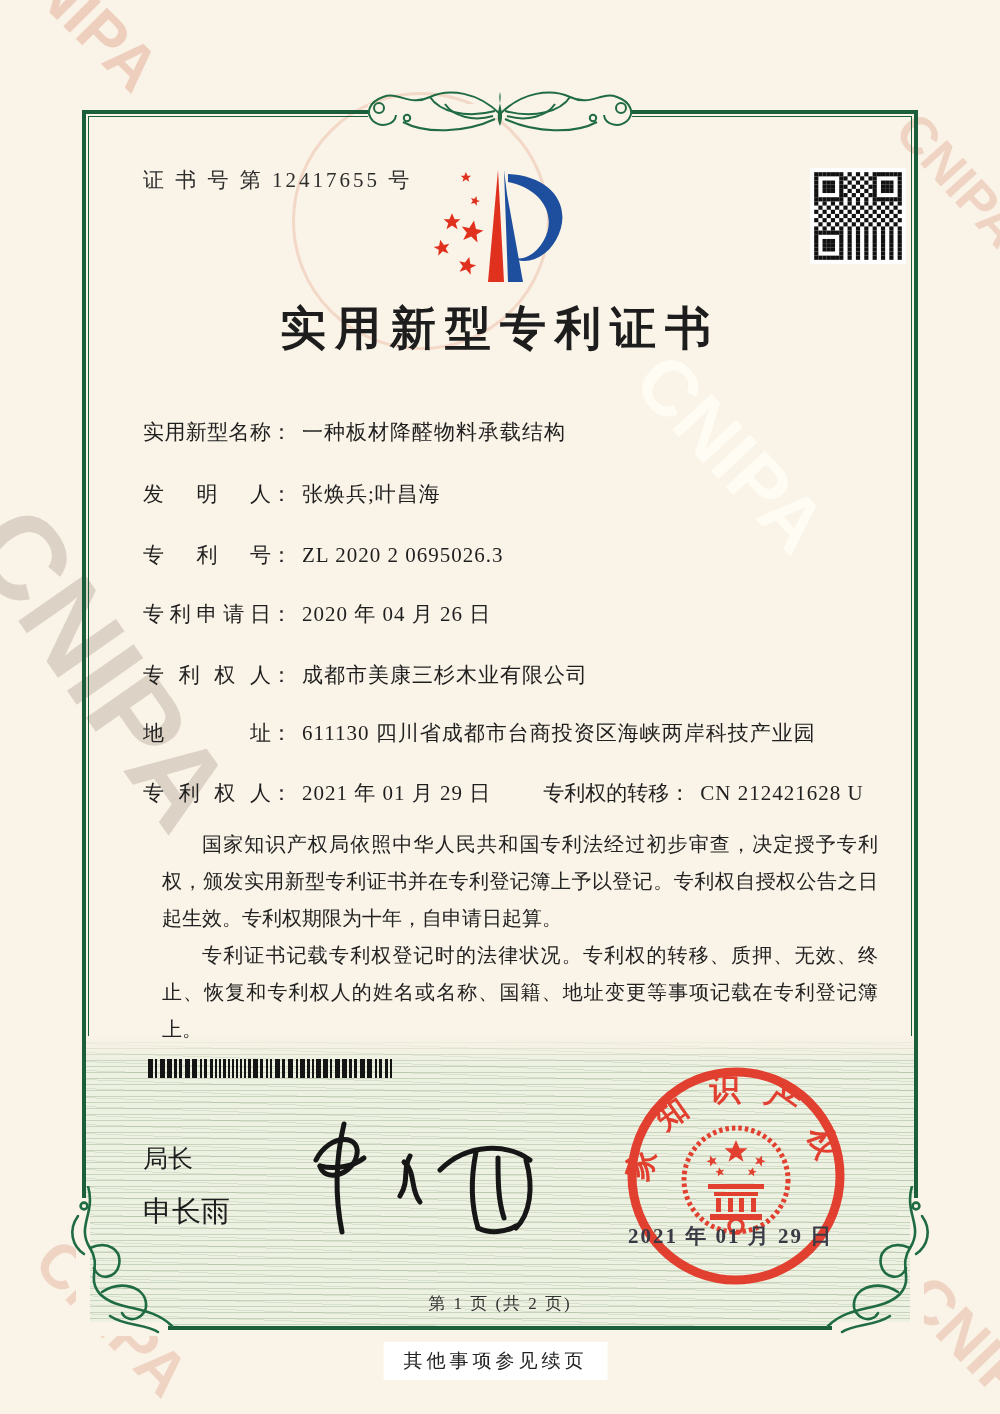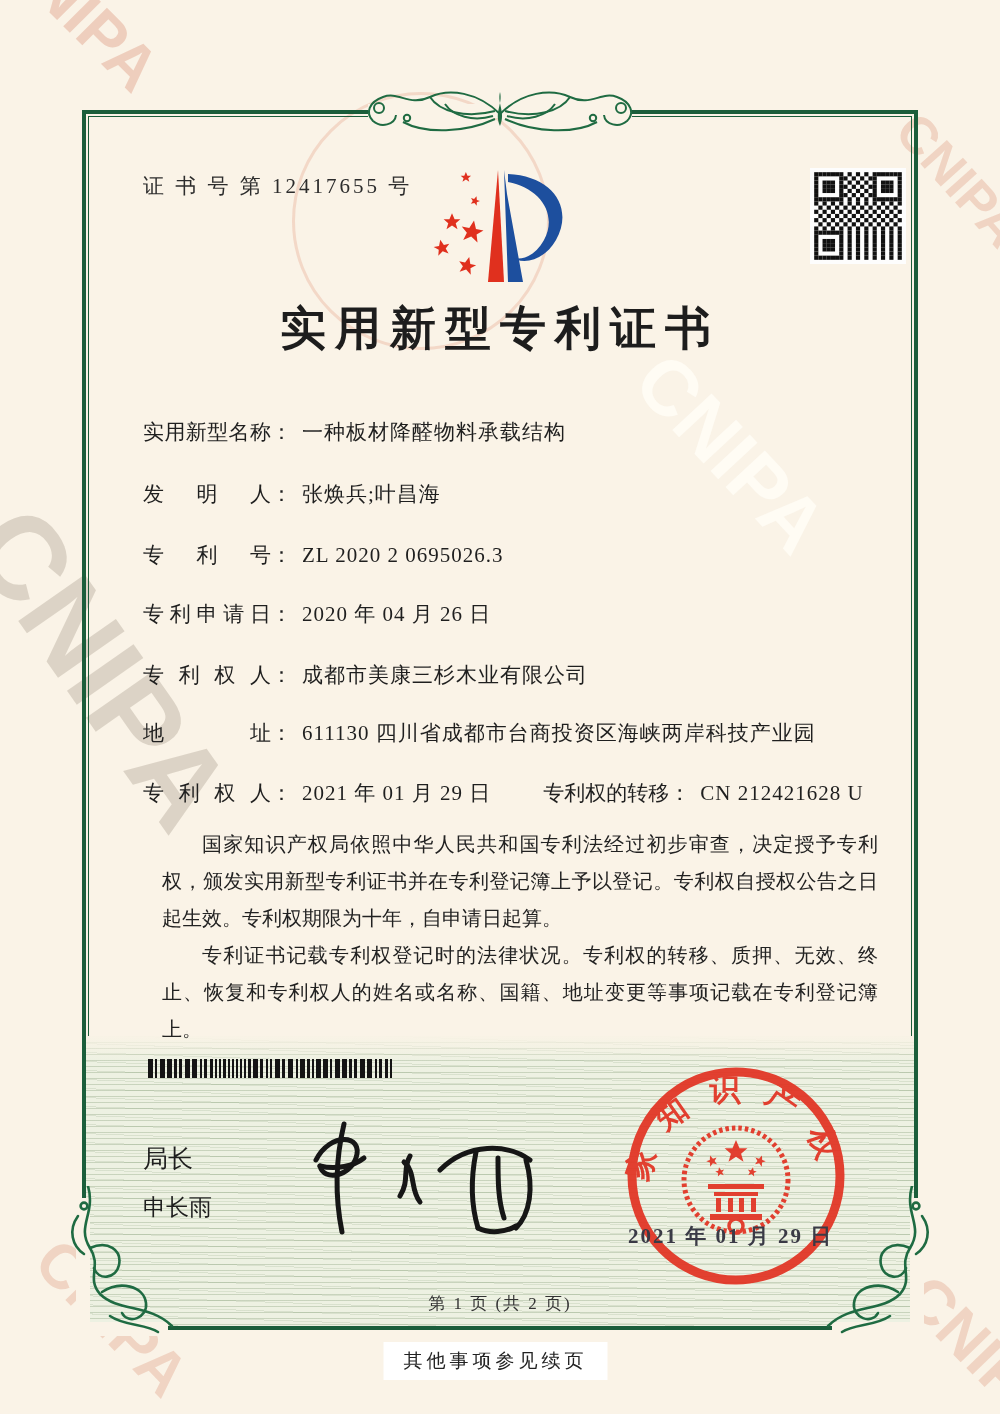--- a/index.html
+++ b/index.html
@@ -14,37 +14,37 @@
   #frame{position:absolute;left:82px;top:110px;width:836px;height:1220px;border:4px solid #1b5e3b;box-sizing:border-box;}
   #frame-inner{position:absolute;inset:2px;border:1px solid #1b5e3b;}
   .mask{position:absolute;background:#faf3e7;}
   
   #band{position:absolute;left:86px;top:1036px;width:828px;height:290px;background:#edf1e2;
     background-image:repeating-linear-gradient(180deg, rgba(125,152,112,.33) 0 1px, rgba(0,0,0,0) 1px 6px),
                      repeating-linear-gradient(182deg, rgba(125,152,112,.18) 0 1px, rgba(0,0,0,0) 1px 9px);}
   #band:before{content:"";position:absolute;left:0;top:0;right:0;height:26px;
     background:linear-gradient(180deg,#f9f3e6,rgba(249,243,230,0));}
   
-  #cert-no{left:143px;top:172px;font-size:21px;letter-spacing:3px;color:#2c2c2c;}
+  #cert-no{left:143px;top:166px;font-size:21px;letter-spacing:3px;color:#2c2c2c;}
   #title{left:0;top:298px;width:100%;text-align:center;font-size:46px;font-weight:bold;
          letter-spacing:9px;color:#1d1d1d;}
   
   .frow{position:absolute;left:143px;width:760px;font-size:21px;color:#1f1f1f;white-space:nowrap;}
   .f-label{display:inline-block;width:128px;text-align:justify;text-align-last:justify;vertical-align:top;}
   .f-colon{display:inline-block;margin-right:10px;}
   .f-value{letter-spacing:1px;}
   .f-value2{letter-spacing:1px;}
   .f-val-fixed{display:inline-block;min-width:186px;}
   .f-label2{display:inline-block;margin-left:52px;}
   
   #body-text{left:162px;top:826px;width:716px;font-size:20px;line-height:37px;text-align:justify;color:#222;}
   #body-text p{margin:0;text-indent:2em;}
   
   #director-title{left:143px;top:1142px;font-size:25px;font-family:"Liberation Sans","DejaVu Sans",sans-serif;color:#1e1e1e;}
-  #director-name{left:143px;top:1192px;font-size:23px;font-family:"Liberation Sans","DejaVu Sans",sans-serif;color:#1e1e1e;}
+  #director-name{left:143px;top:1192px;font-size:29px;font-family:"Liberation Sans","DejaVu Sans",sans-serif;color:#1e1e1e;}
   
   #page-indicator{left:0;top:1292px;width:100%;text-align:center;font-size:17px;letter-spacing:2px;color:#333;}
   #continuation-note{left:50%;top:1342px;transform:translateX(-52%);background:#ffffff;
       padding:6px 20px;font-size:19px;letter-spacing:4px;color:#222;}
   #seal-date{left:628px;top:1222px;width:220px;font-size:21px;letter-spacing:2px;color:#3a3a46;font-weight:bold;}
 </style>
 </head>
 <body>
 <div id="page">
 

